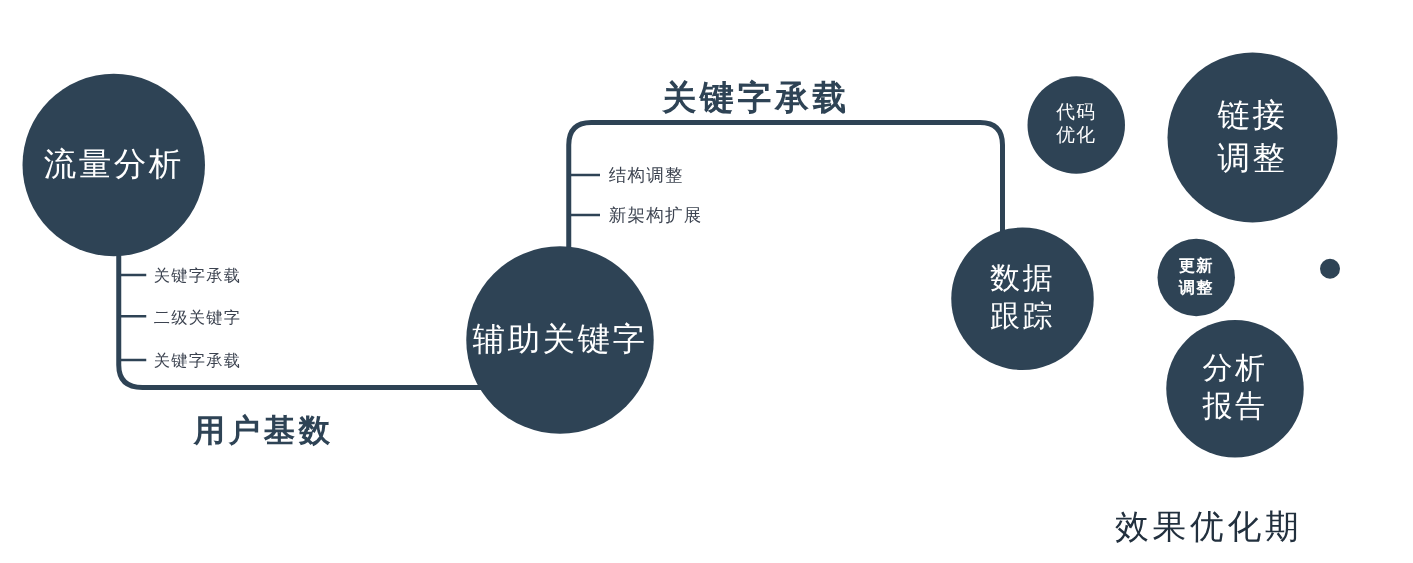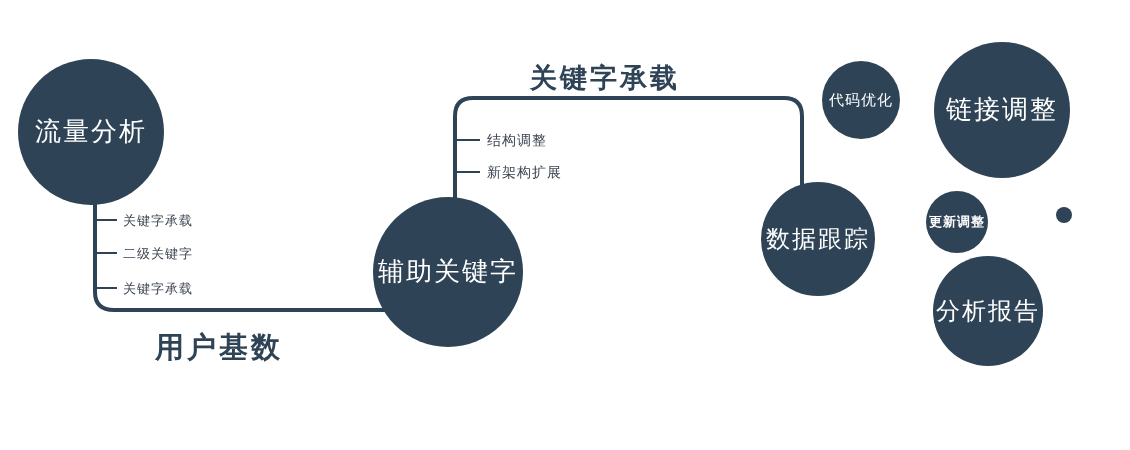--- a/index.html
+++ b/index.html
@@ -10,37 +10,37 @@
   }
   .canvas { position: relative; width: 1130px; height: 450px; background: #ffffff; }
 
   svg.connectors { position: absolute; left: 0; top: 0; }
   .edge { fill: none; stroke: var(--primary, #2e4355); stroke-width: 4; }
   .tick { stroke: var(--primary, #2e4355); stroke-width: 2; }
 
   .node {
     position: absolute; border-radius: 50%;
     background: var(--primary, #2e4355); color: var(--on_node, #ffffff);
-    display: flex; flex-direction: row; align-items: center; justify-content: center;
-    text-align: center; line-height: 1.3; letter-spacing: 2px;
+    display: flex; flex-direction: column; align-items: center; justify-content: center;
+    text-align: center; line-height: 1.3; letter-spacing: 2px; font-family: Liberation Serif, serif;
   }
   .node-traffic        { left: 18px;  top: 59px;  width: 146px; height: 146px; font-size: 26px; }
   .node-structure      { left: 373px; top: 197px; width: 150px; height: 150px; font-size: 26px; }
   .node-data-tracking  { left: 761px; top: 182px; width: 114px; height: 114px; font-size: 24px; }
   .node-code-opt       { left: 822px; top: 61px;  width: 78px;  height: 78px;  font-size: 15px; letter-spacing: 1px; }
   .node-link-adjust    { left: 934px; top: 42px;  width: 136px; height: 136px; font-size: 26px; }
   .node-update-adjust  { left: 926px; top: 191px; width: 62px;  height: 62px;  font-size: 13px; font-weight: bold; letter-spacing: 1px; }
   .node-analysis       { left: 933px; top: 256px; width: 110px; height: 110px; font-size: 24px; }
   .node-dot            { left: 1056px; top: 207px; width: 16px; height: 16px; }
 
   .edge-label {
     position: absolute; color: var(--primary, #2e4355);
     font-weight: bold; letter-spacing: 3px; white-space: nowrap;
   }
-  .label-user-base     { left: 155px; top: 328px; font-size: 29px; }
+  .label-user-base     { left: 155px; top: 328px; font-size: 25px; }
   .label-keyword-carry { left: 530px; top: 60px;  font-size: 27px; }
 
   .tick-label {
     position: absolute; color: var(--tick_text, #3c4350);
     font-size: 13px; letter-spacing: 1px; white-space: nowrap;
   }
   .tick-l0 { left: 123px; top: 212px; }
   .tick-l1 { left: 123px; top: 245px; }
   .tick-l2 { left: 123px; top: 280px; }
   .tick-m0 { left: 487px; top: 132px; font-size: 14px; }
@@ -108,14 +108,15 @@
     <span>调整</span>
   </div>
 
   <div class="node node-dot"></div>
 
   <div class="node node-analysis">
     <span>分析</span>
     <span>报告</span>
   </div>
 
+  <div class="footer-label">效果优化期</div>
 
 </div>
 
 </body></html>

